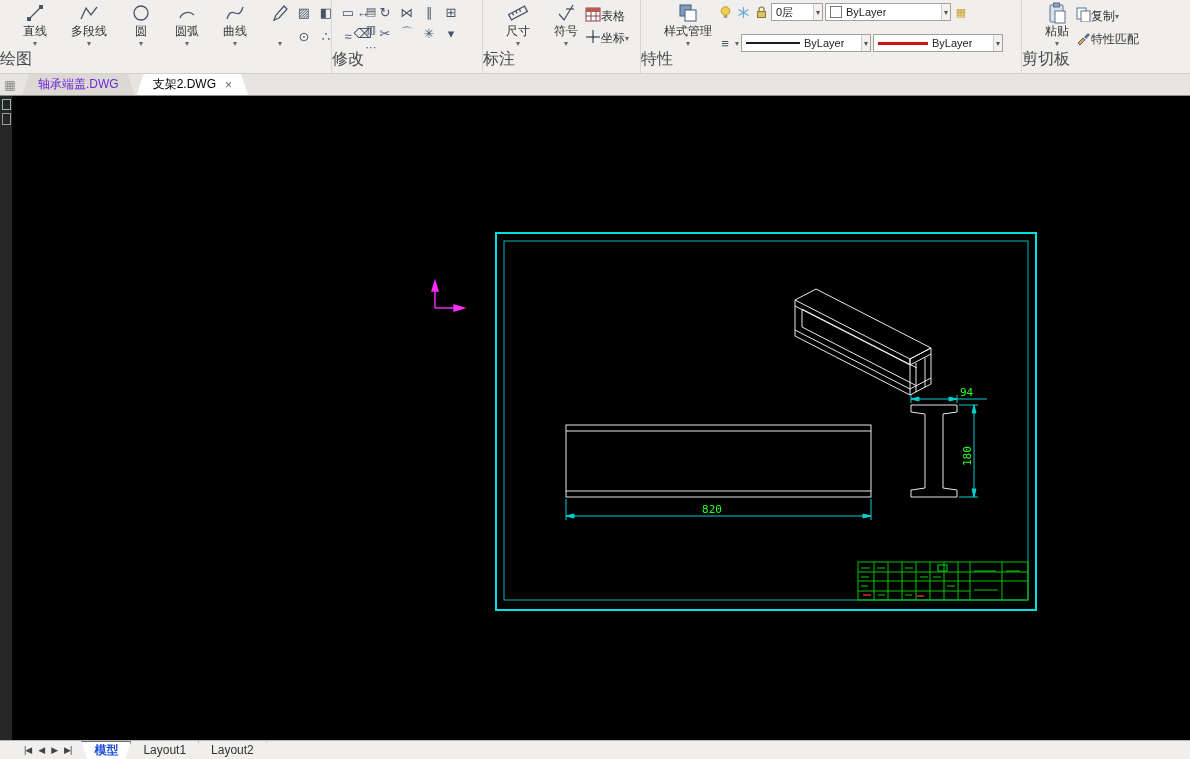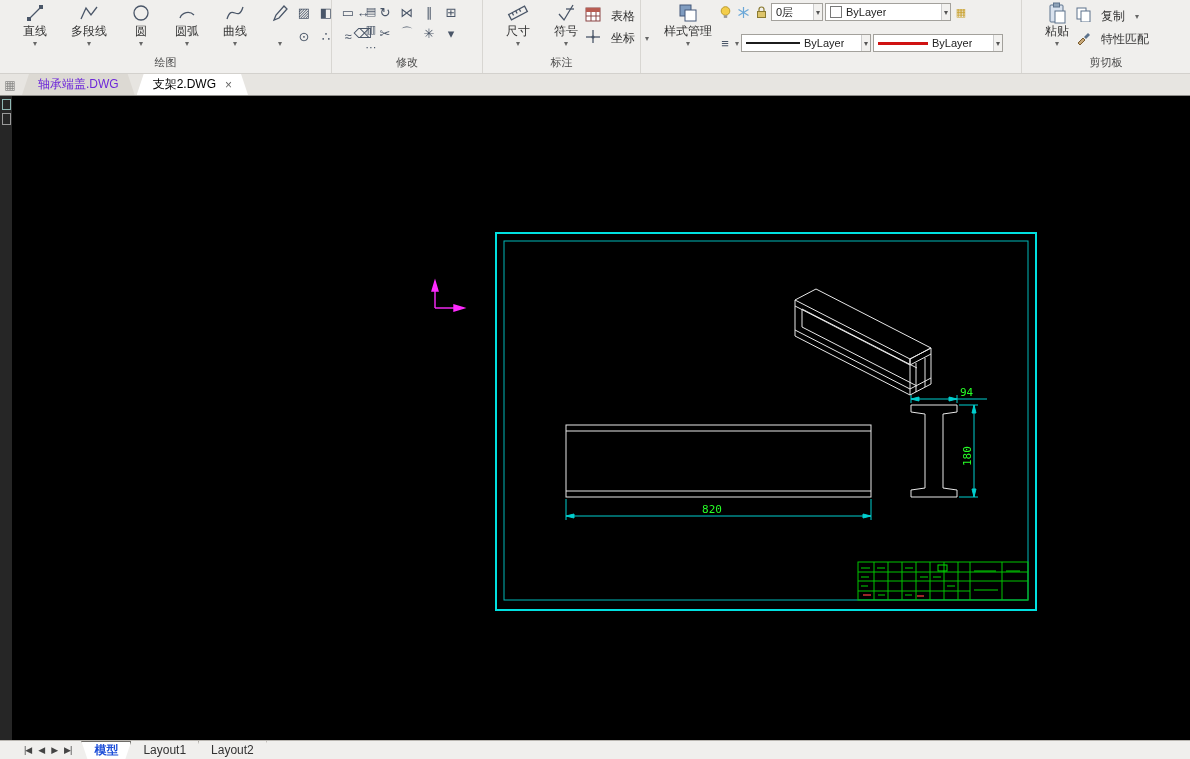--- a/index.html
+++ b/index.html
@@ -4,32 +4,32 @@
 <style>
   html,body{margin:0;padding:0;}
   body{
     width:1190px;height:759px;position:relative;overflow:hidden;
     background:#000;font-family:"Liberation Sans","DejaVu Sans",sans-serif;
     -webkit-font-smoothing:antialiased;
   }
   
   .ribbon{position:absolute;left:0;top:0;width:1190px;height:74px;background:#f0efed;display:flex;box-sizing:border-box;border-bottom:1px solid #d3d1cd;}
   .rgroup{position:relative;height:100%;box-sizing:border-box;border-right:1px solid #d8d6d2;flex:none;}
-  .glabel{position:absolute;bottom:3px;left:0;right:0;text-align:center;font-size:11px;color:#4a4a4a;font-family:Liberation Mono, monospace;}
+  .glabel{position:absolute;bottom:3px;left:0;right:0;text-align:left;font-size:16px;color:#4a4a4a;font-family:Liberation Mono, monospace;}
   .rcontent{display:flex;align-items:flex-start;padding:2px 4px 0 4px;gap:3px;height:52px;box-sizing:border-box;}
   .bigbtn{display:flex;flex-direction:column;align-items:center;padding:0 2px;cursor:default;margin-left:17px;}
   .bicon{height:22px;display:flex;align-items:center;justify-content:center;}
   .blabel{font-size:12px;color:#333;line-height:15px;white-space:nowrap;}
   .dd{font-size:8px;color:#666;line-height:9px;}
   .minigrid{display:grid;grid-template-columns:repeat(3,22px);grid-auto-rows:24px;}
   .ministack{display:flex;flex-direction:column;gap:2px;padding-top:1px;}
   .minirow{display:flex;gap:2px;align-items:center;}
   .minibtn{width:20px;height:20px;display:flex;align-items:center;justify-content:center;font-size:13px;color:#4a5668;}
   .minibtn.sm{width:16px;height:16px;font-size:11px;}
-  .smallrow{display:flex;align-items:center;gap:10px;height:20px;padding:0 2px;font-size:12px;color:#333;white-space:nowrap;}
+  .smallrow{display:flex;align-items:center;gap:0;height:20px;padding:0 2px;font-size:12px;color:#333;white-space:nowrap;}
   .combo{display:flex;align-items:center;background:#fff;border:1px solid #a3a19c;height:18px;font-size:11px;color:#222;padding:0 0 0 4px;gap:4px;box-sizing:border-box;overflow:hidden;white-space:nowrap;}
   .combo .carrow{margin-left:auto;flex:none;border-left:1px solid #ccc;padding:0 2px;font-size:8px;color:#555;height:100%;display:flex;align-items:center;background:#f2f1ef;}
   .ltline{width:54px;height:0;border-top:2px solid #1c1c1c;flex:none;}
   .lwline{width:50px;height:3px;background:#cf1212;flex:none;}
   .swatch{width:10px;height:10px;border:1px solid #777;background:#fdfdfd;flex:none;}
   .ctext{overflow:hidden;text-overflow:clip;}
   
   .tabbar{position:absolute;left:0;top:74px;width:1190px;height:22px;background:#e7e5e1;border-bottom:1px solid #8f8d89;box-sizing:border-box;display:flex;align-items:flex-end;}
   .tabbar-icon{width:16px;height:16px;margin:0 4px 2px 2px;color:#8a8a88;font-size:12px;line-height:16px;text-align:center;}
   .ftab{height:21px;display:flex;align-items:center;padding:0 16px;font-size:12px;color:#6d28d9;background:#dcd9d3;clip-path:polygon(7px 0,calc(100% - 7px) 0,100% 100%,0 100%);margin-right:2px;}
@@ -260,20 +260,21 @@
             <span class="carrow">▾</span>
           </div>
           <div class="combo" style="width:130px">
             <span class="lwline"></span>
             <span class="ctext">ByLayer</span>
             <span class="carrow">▾</span>
           </div>
         </div>
       </div>
     </div>
+    <div class="glabel">特性</div>
   </div>
 
   <div class="rgroup" style="width:168px;border-right:none;">
     <div class="rcontent">
       <div class="bigbtn">
         <span class="bicon">
           <svg width="20" height="22" viewBox="0 0 20 22">
               <rect x="3" y="3" width="13" height="17" rx="1" fill="#d9e2ee" stroke="#5c728c"></rect>
               <rect x="6.5" y="1" width="6" height="4" fill="#8fa3b8" stroke="#5c728c"></rect>
               <rect x="8" y="9" width="10" height="12" fill="#fff" stroke="#5c728c"></rect>

